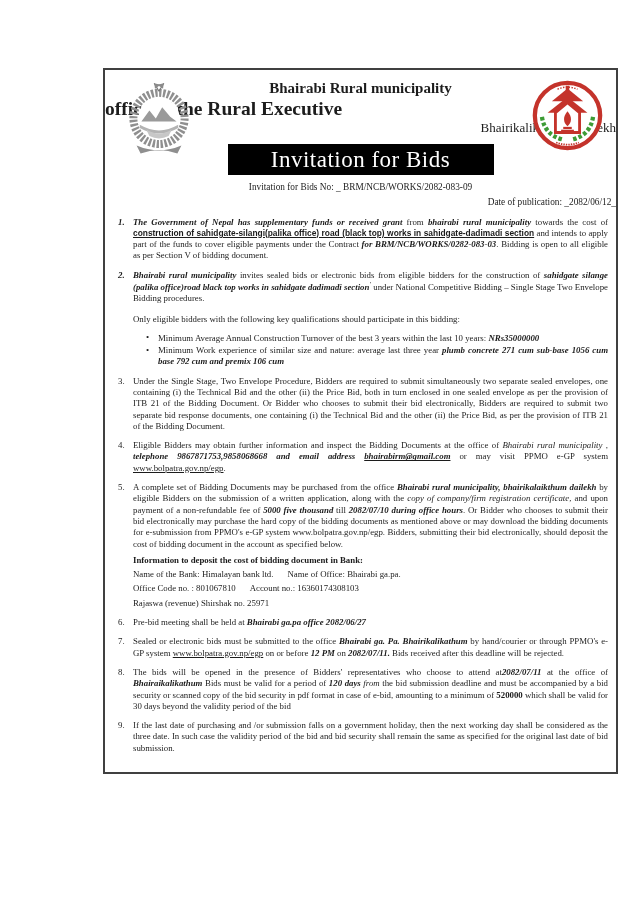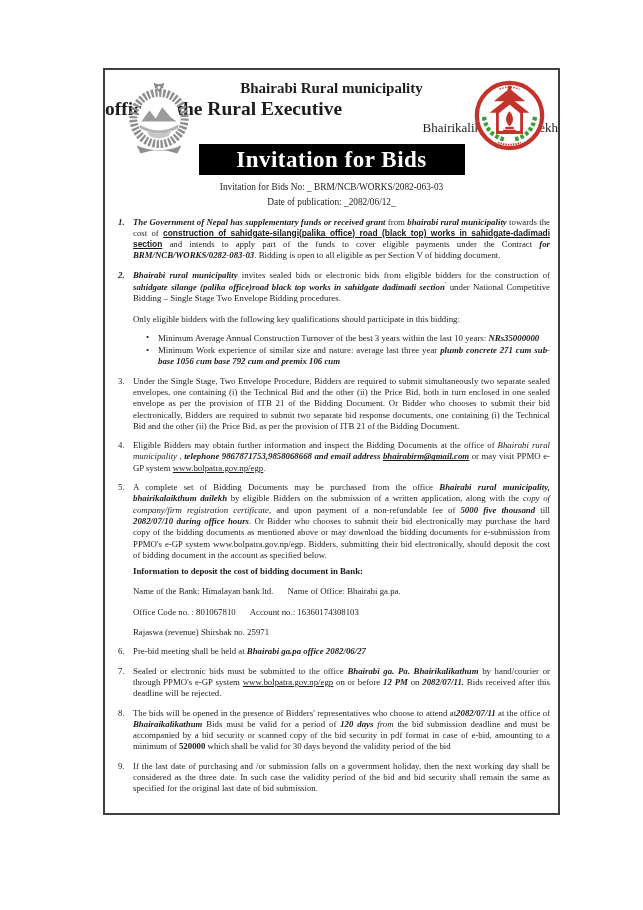--- a/index.html
+++ b/index.html
@@ -1,39 +1,39 @@
 <!DOCTYPE html>
 <html><head>
 <meta charset="utf-8">
 <style>
   html,body{margin:0;padding:0;background:#ffffff;}
   .page{position:relative;width:643px;height:910px;background:#ffffff;font-family:"Liberation Serif",serif;color:#1c1c1c;overflow:hidden;}
-  .doc{position:absolute;left:103px;top:68px;width:457px;min-height:656px;border:2px solid #404040;background:#ffffff;box-sizing:border-box;}
+  .doc{position:absolute;left:103px;top:68px;width:515px;min-height:656px;border:2px solid #404040;background:#ffffff;box-sizing:border-box;}
   
   .header{position:relative;padding-top:10px;}
   .emblem{position:absolute;left:14px;top:10px;width:80px;height:76px;}
   .seal{position:absolute;right:13px;top:10px;width:71px;height:71px;}
   .org-name{text-align:center;font-weight:bold;font-size:15px;line-height:1.15;}
   .office-name{font-weight:bold;font-size:19.5px;line-height:1.18;}
   .address{text-align:right;font-size:13px;line-height:1.25;}
-  .banner{margin:7px auto 0;width:266px;height:31px;background:#000000;color:#ffffff;font-weight:bold;font-size:23px;text-align:center;line-height:31px;letter-spacing:0.5px;}
+  .banner{margin:7px auto 0;width:266px;height:31px;background:#000000;color:#ffffff;font-weight:normal;font-size:23px;text-align:center;line-height:31px;letter-spacing:0.5px;}
   .meta{text-align:center;font-size:9.3px;margin-top:7px;}
-  .meta2{text-align:center;font-size:9.3px;margin-top:5px;}
+  .meta2{text-align:right;font-size:9.3px;margin-top:5px;}
   
   .content{margin-top:10px;padding:0 8px 10px 13px;font-size:8.8px;line-height:1.285;}
   .li{position:relative;padding-left:15px;margin-bottom:8px;}
   .li .num{position:absolute;left:0;top:0;}
   .txt{text-align:justify;}
   .sub{margin:9px 0 0 0;}
   .bullets{margin-left:13px;margin-top:8px;}
   .bullet{position:relative;padding-left:12px;text-align:justify;margin-bottom:1px;}
   .bdot{position:absolute;left:0;top:-0.5px;font-size:9px;}
   .bank{margin-top:5px;}
   .bank-h{font-weight:bold;margin-bottom:3px;}
-  .bank-line{display:flex;gap:14px;margin-top:9px;}
+  .bank-line{display:flex;gap:14px;margin-top:3px;}
   
   .b{font-weight:bold;font-family:Liberation Serif, serif;}
   .i{font-style:italic;}
   .bi{font-weight:bold;font-style:italic;}
   .u{text-decoration:underline;}
   .sans{font-family:"Liberation Sans",sans-serif;font-size:8.4px;}
   .sup{vertical-align:super;font-size:6px;}
 </style>
 </head>
 <body>
@@ -66,21 +66,21 @@
         <rect x="41" y="70" width="18" height="3" fill="#c4332b"></rect>
         <path d="M14 52 q4 26 30 32" stroke="#3d9b35" stroke-width="6" fill="none" stroke-dasharray="5 3"></path>
         <path d="M86 52 q-4 26 -30 32" stroke="#3d9b35" stroke-width="6" fill="none" stroke-dasharray="5 3"></path>
         <path d="M34 88 q16 6 32 0" stroke="#c4332b" stroke-width="2.5" fill="none" stroke-dasharray="2 1.5"></path>
       </svg>
 
       <div class="org-name">Bhairabi Rural municipality</div>
       <div class="office-name">office of the Rural Executive</div>
       <div class="address">Bhairikalikathum Dailekh</div>
       <div class="banner">Invitation for Bids</div>
-      <div class="meta">Invitation for Bids No: _ BRM/NCB/WORKS/2082-063-03</div>
+      <div class="meta">Invitation for Bids No: _ BRM/NCB/WORKS/2082-083-09</div>
       <div class="meta2">Date of publication: _2082/06/12_</div>
     </div>
 
     <div class="content">
 
       <div class="li">
         <span class="num bi">1.</span>
         <div class="txt"><span class="bi">The Government of Nepal  has supplementary funds or received grant </span><span>from </span><span class="bi">bhairabi rural municipality</span><span> towards the cost of </span><span class="b u sans">construction of sahidgate-silangi(palika office) road (black top) works in sahidgate-dadimadi section</span><span> and intends to apply part of the funds to cover eligible payments under the Contract </span><span class="bi">for BRM/NCB/WORKS/0282-083-03</span><span>. Bidding is open to all eligible as per Section V of bidding document.</span></div>
       </div>
 

